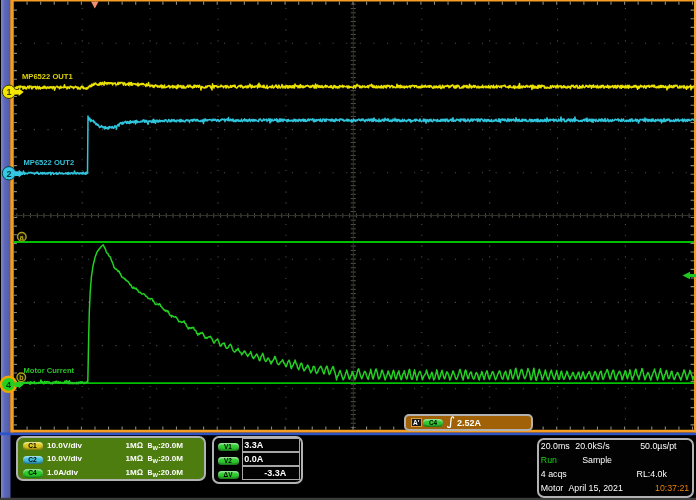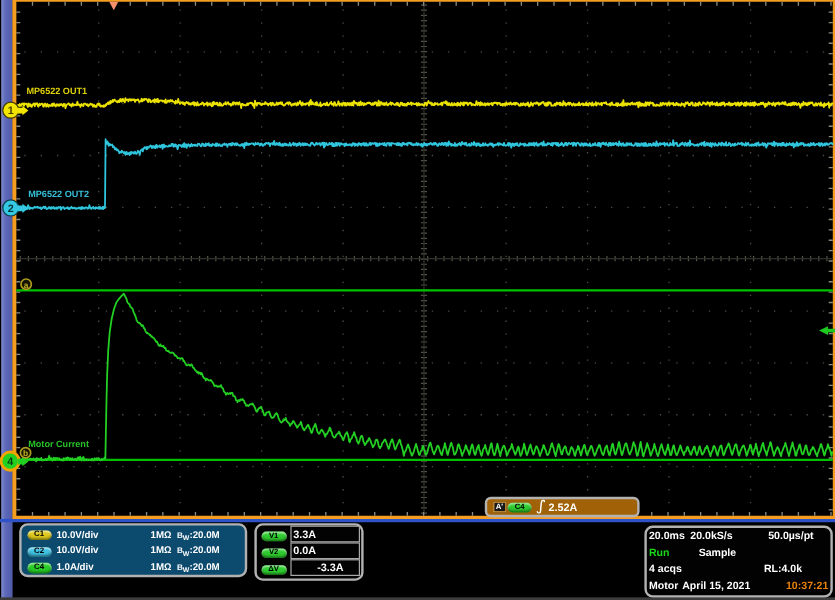--- a/index.html
+++ b/index.html
@@ -63,21 +63,21 @@
   <circle cx="21.3" cy="377.3" r="4.3" fill="#141400" stroke="#ad9d1e" stroke-width="1.4"></circle>
   <text x="21.3" y="380.1" font-size="7" fill="#c0b020" text-anchor="middle">b</text>
  </g>
 </g>
 <g font-family="'Liberation Sans',sans-serif" font-size="7.6" font-weight="bold">
  <text x="22" y="78.5" fill="#ded106">MP6522 OUT1</text>
  <text x="23.5" y="164.5" fill="#35c0d8">MP6522 OUT2</text>
  <text x="23.5" y="372.5" fill="#28c228">Motor Current</text>
 </g>
 </svg>
-<div style="position:absolute;left:16px;top:436px;width:186px;height:41px;border:2px solid #b2b2b2;border-radius:7px;background:#0c4a6e;">
+<div style="position:absolute;left:16px;top:436px;width:186px;height:41px;border:2px solid #b2b2b2;border-radius:7px;background:#4d7c0f;">
       <div style="position:absolute;left:4.5px;top:3.9000000000000004px;width:20px;height:8.4px;background:#ddc91c;border-radius:4.2px;color:#000;font-size:6.6px;font-weight:bold;text-align:center;line-height:8.9px;box-shadow:inset 0 1.5px 1.5px rgba(255,255,255,.55), inset 0 -1.5px 2px rgba(0,0,0,.45);">C1</div>
       <div style="position:absolute;left:29px;top:2.7px;font-size:8.1px;font-weight:bold;color:#fff;">10.0V/div</div>
       <div style="position:absolute;left:107.5px;top:2.7px;font-size:8.1px;font-weight:bold;color:#fff;">1MΩ&nbsp;&nbsp;<span style="font-size:6.8px;">B</span><span style="font-size:5.8px;vertical-align:-2px;">W</span>:20.0M</div>
       <div style="position:absolute;left:4.5px;top:17.65px;width:20px;height:8.4px;background:#3fc0e0;border-radius:4.2px;color:#000;font-size:6.6px;font-weight:bold;text-align:center;line-height:8.9px;box-shadow:inset 0 1.5px 1.5px rgba(255,255,255,.55), inset 0 -1.5px 2px rgba(0,0,0,.45);">C2</div>
       <div style="position:absolute;left:29px;top:16.45px;font-size:8.1px;font-weight:bold;color:#fff;">10.0V/div</div>
       <div style="position:absolute;left:107.5px;top:16.45px;font-size:8.1px;font-weight:bold;color:#fff;">1MΩ&nbsp;&nbsp;<span style="font-size:6.8px;">B</span><span style="font-size:5.8px;vertical-align:-2px;">W</span>:20.0M</div>
       <div style="position:absolute;left:4.5px;top:31.4px;width:20px;height:8.4px;background:#27cc27;border-radius:4.2px;color:#000;font-size:6.6px;font-weight:bold;text-align:center;line-height:8.9px;box-shadow:inset 0 1.5px 1.5px rgba(255,255,255,.55), inset 0 -1.5px 2px rgba(0,0,0,.45);">C4</div>
       <div style="position:absolute;left:29px;top:30.2px;font-size:8.1px;font-weight:bold;color:#fff;">1.0A/div</div>
       <div style="position:absolute;left:107.5px;top:30.2px;font-size:8.1px;font-weight:bold;color:#fff;">1MΩ&nbsp;&nbsp;<span style="font-size:6.8px;">B</span><span style="font-size:5.8px;vertical-align:-2px;">W</span>:20.0M</div>
     </div>
@@ -93,21 +93,21 @@
       <div style="position:absolute;left:30.8px;top:29.6px;font-size:9px;font-weight:bold;color:#fff;margin-left:20px;">-3.3A</div>
     </div>
 <div style="position:absolute;left:404px;top:414px;width:125px;height:12.5px;border:2px solid #b2b2b2;border-radius:5px;background:#a16207;">
       <div style="position:absolute;left:5px;top:1.8px;width:8.5px;height:7.5px;border:1.3px solid #d89c3c;background:#181818;color:#fff;font-size:6.5px;font-weight:bold;text-align:center;line-height:8px;">A′</div>
       <div style="position:absolute;left:17px;top:2.6px;width:20px;height:8px;background:#2ecc2e;border-radius:4.0px;color:#000;font-size:6.4px;font-weight:bold;text-align:center;line-height:8.5px;box-shadow:inset 0 1.5px 1.5px rgba(255,255,255,.55), inset 0 -1.5px 2px rgba(0,0,0,.45);">C4</div>
       <svg width="9" height="12" viewBox="0 0 9 12" style="position:absolute;left:41px;top:0.2px;">
         <path d="M0.7 10.4 C1.0 12.3 3.4 12.0 3.5 9.9 C3.6 6.6 3.9 4.6 4.2 2.4 C4.5 0.2 6.9 0.4 6.6 2.0" fill="none" stroke="#fff" stroke-width="1.25" stroke-linecap="round"></path>
       </svg>
       <div style="position:absolute;left:51px;top:1.9px;font-size:9px;font-weight:bold;color:#fff;">2.52A</div>
     </div>
-<div style="position:absolute;left:537px;top:437.5px;width:153px;height:56.5px;border:2px solid #b2b2b2;border-radius:7px;background:#020202;font-weight:bold;font-size:8.8px;color:#fff;">
+<div style="position:absolute;left:537px;top:437.5px;width:153px;height:56.5px;border:2px solid #b2b2b2;border-radius:7px;background:#020202;font-weight:normal;font-size:8.8px;color:#fff;">
       <div style="position:absolute;left:1.8px;top:1.3px;">20.0ms</div>
       <div style="position:absolute;left:36.3px;top:1.3px;">20.0kS/s</div>
       <div style="position:absolute;left:101.2px;top:1.3px;">50.0µs/pt</div>
       <div style="position:absolute;left:1.8px;top:15.2px;color:#1ad51a;">Run</div>
       <div style="position:absolute;left:43.2px;top:15.2px;">Sample</div>
       <div style="position:absolute;left:1.8px;top:29.1px;">4 acqs</div>
       <div style="position:absolute;left:97.6px;top:29.1px;">RL:4.0k</div>
       <div style="position:absolute;left:1.8px;top:43px;">Motor</div>
       <div style="position:absolute;left:29.5px;top:43px;">April 15, 2021</div>
       <div style="position:absolute;left:116px;top:43px;color:#e8820a;">10:37:21</div>

